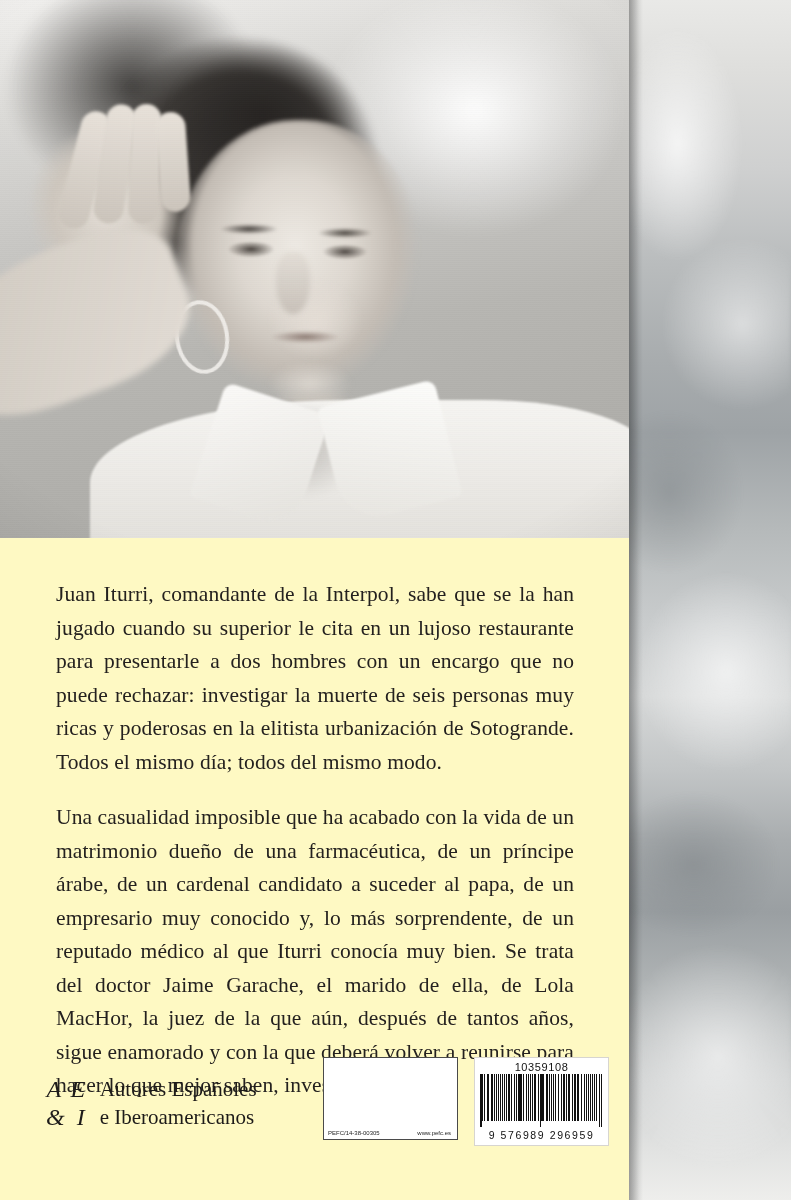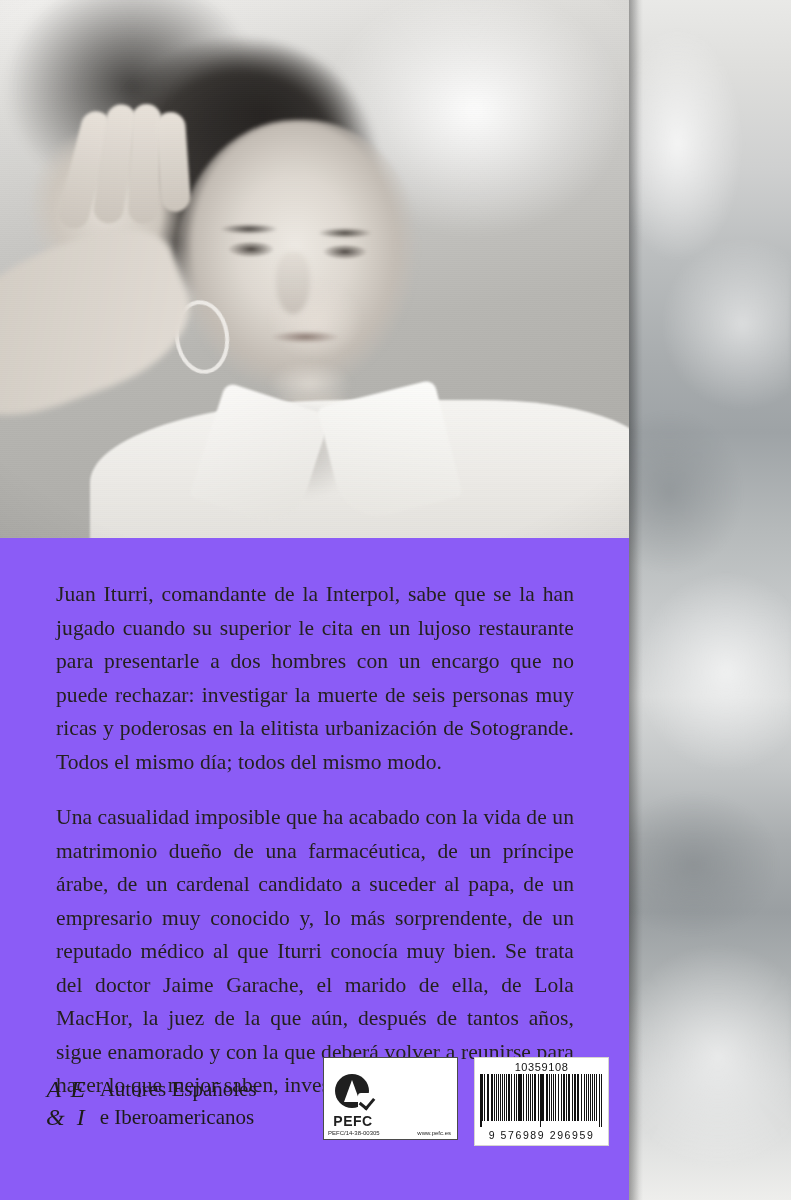--- a/index.html
+++ b/index.html
@@ -64,21 +64,21 @@
     width:10px; height:100%;
     background:linear-gradient(90deg, rgba(0,0,0,.16), rgba(0,0,0,0));
   }
 
   
   .front {
     position:absolute;
     top:0; left:0;
     width:629px;
     height:1200px;
-    background:#8b5cf6;
+    background:#fef9c3;
   }
 
   
   .photo {
     position:absolute;
     top:0; left:0;
     width:629px;
     height:538px;
     overflow:hidden;
     background:#8d8d8a;
@@ -503,27 +503,20 @@
         <div>A E</div>
         <div>&amp; I</div>
       </div>
       <div class="pub-text">
         <div>Autores Españoles</div>
         <div>e Iberoamericanos</div>
       </div>
     </div>
 
     <div class="pefc">
-      <div class="pefc-left">
-        <div class="pefc-glyph">
-          <div class="tree"></div>
-          <div class="check"></div>
-        </div>
-        <div class="pefc-word">PEFC</div>
-      </div>
       <div class="pefc-code">PEFC/14-38-00305</div>
       <div class="pefc-url">www.pefc.es</div>
     </div>
 
     <div class="barcode-box">
       <div class="barcode-top">10359108</div>
       <div class="bars" id="bars">
           <i style="width: 1.5px; margin-right: 1px; height: 100%;"></i>
           <i style="width: 1.5px; margin-right: 1px; height: 100%;"></i>
           <i style="width: 3px; margin-right: 2px; height: 88%;"></i>

